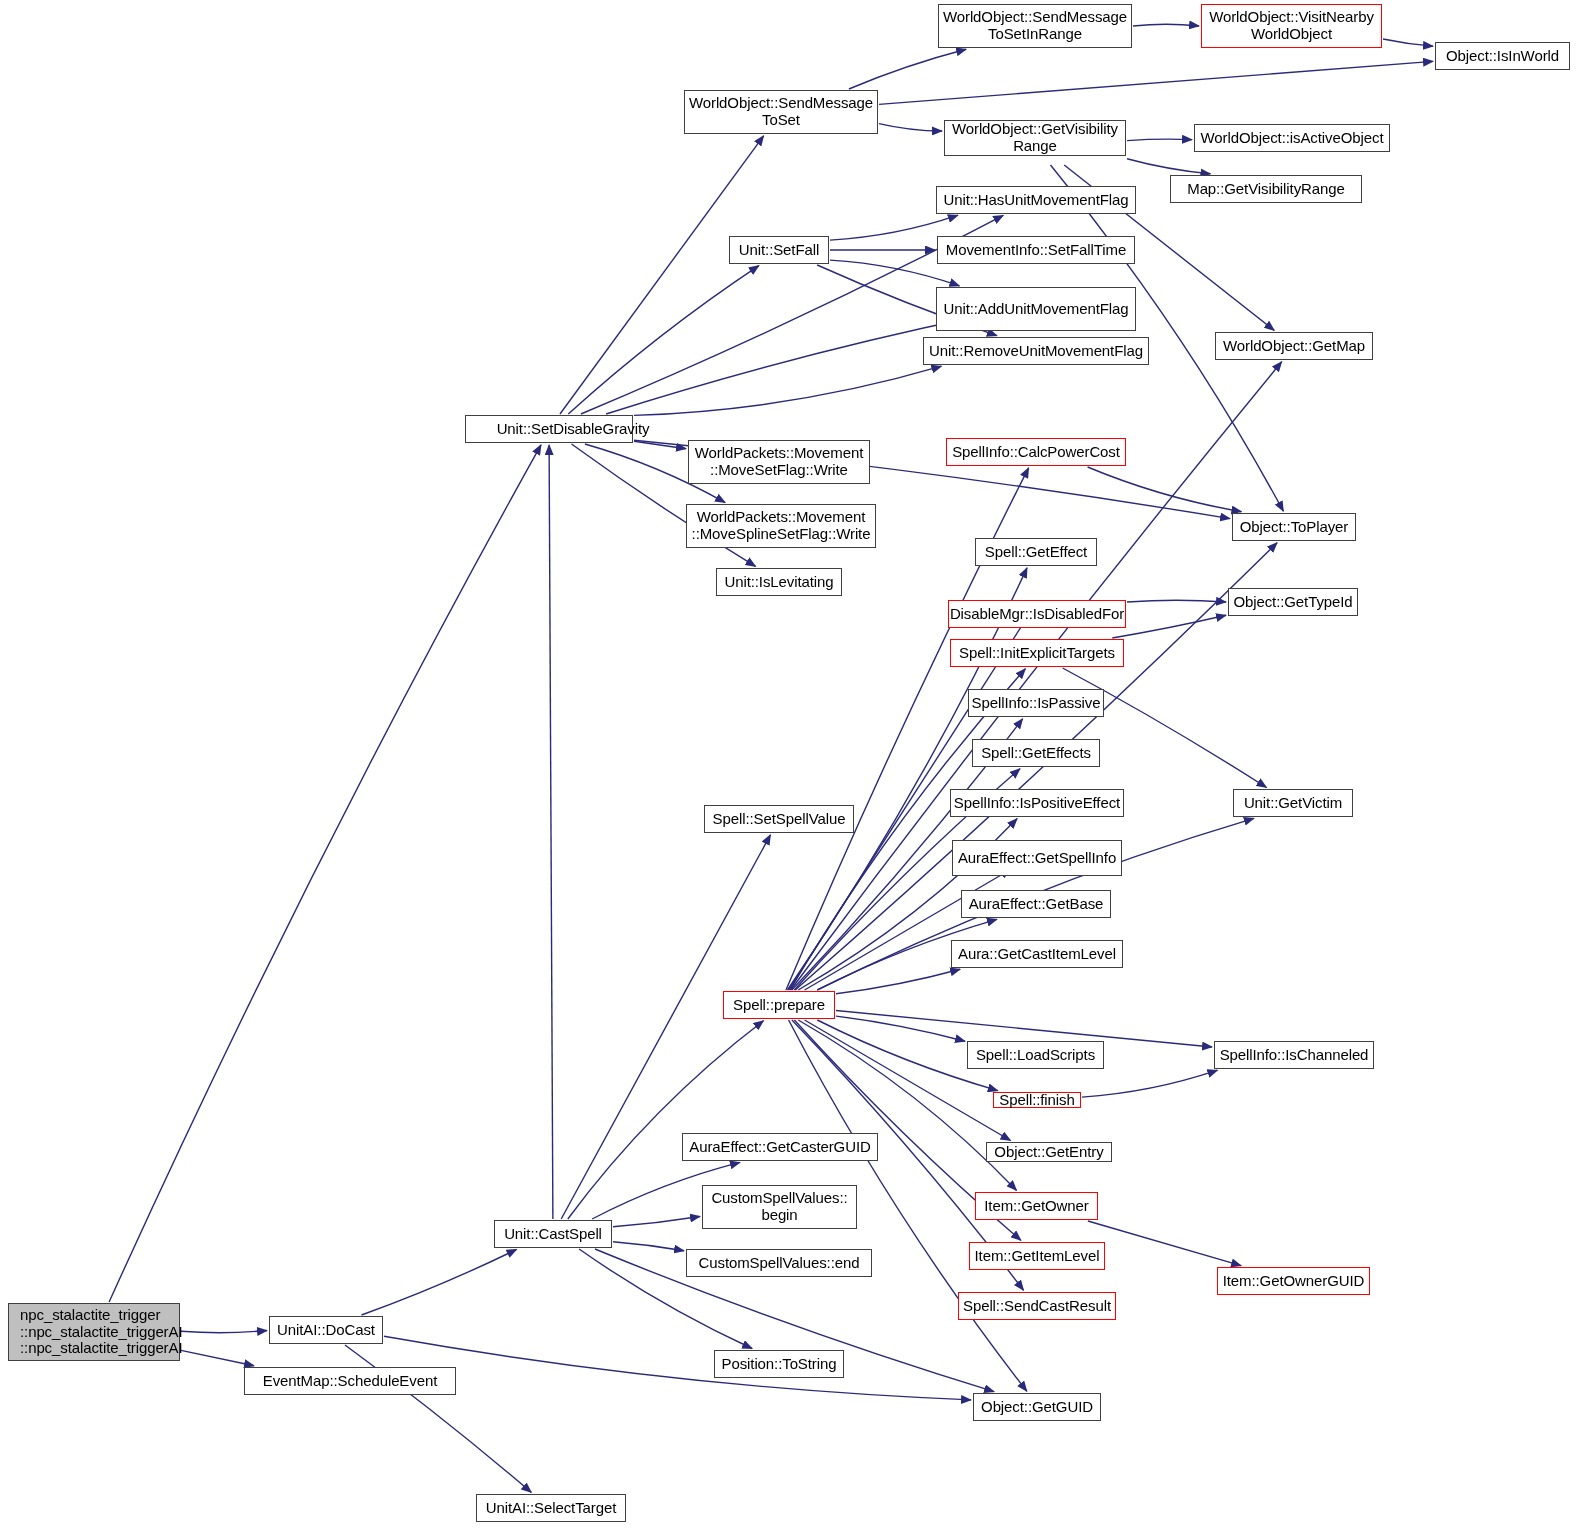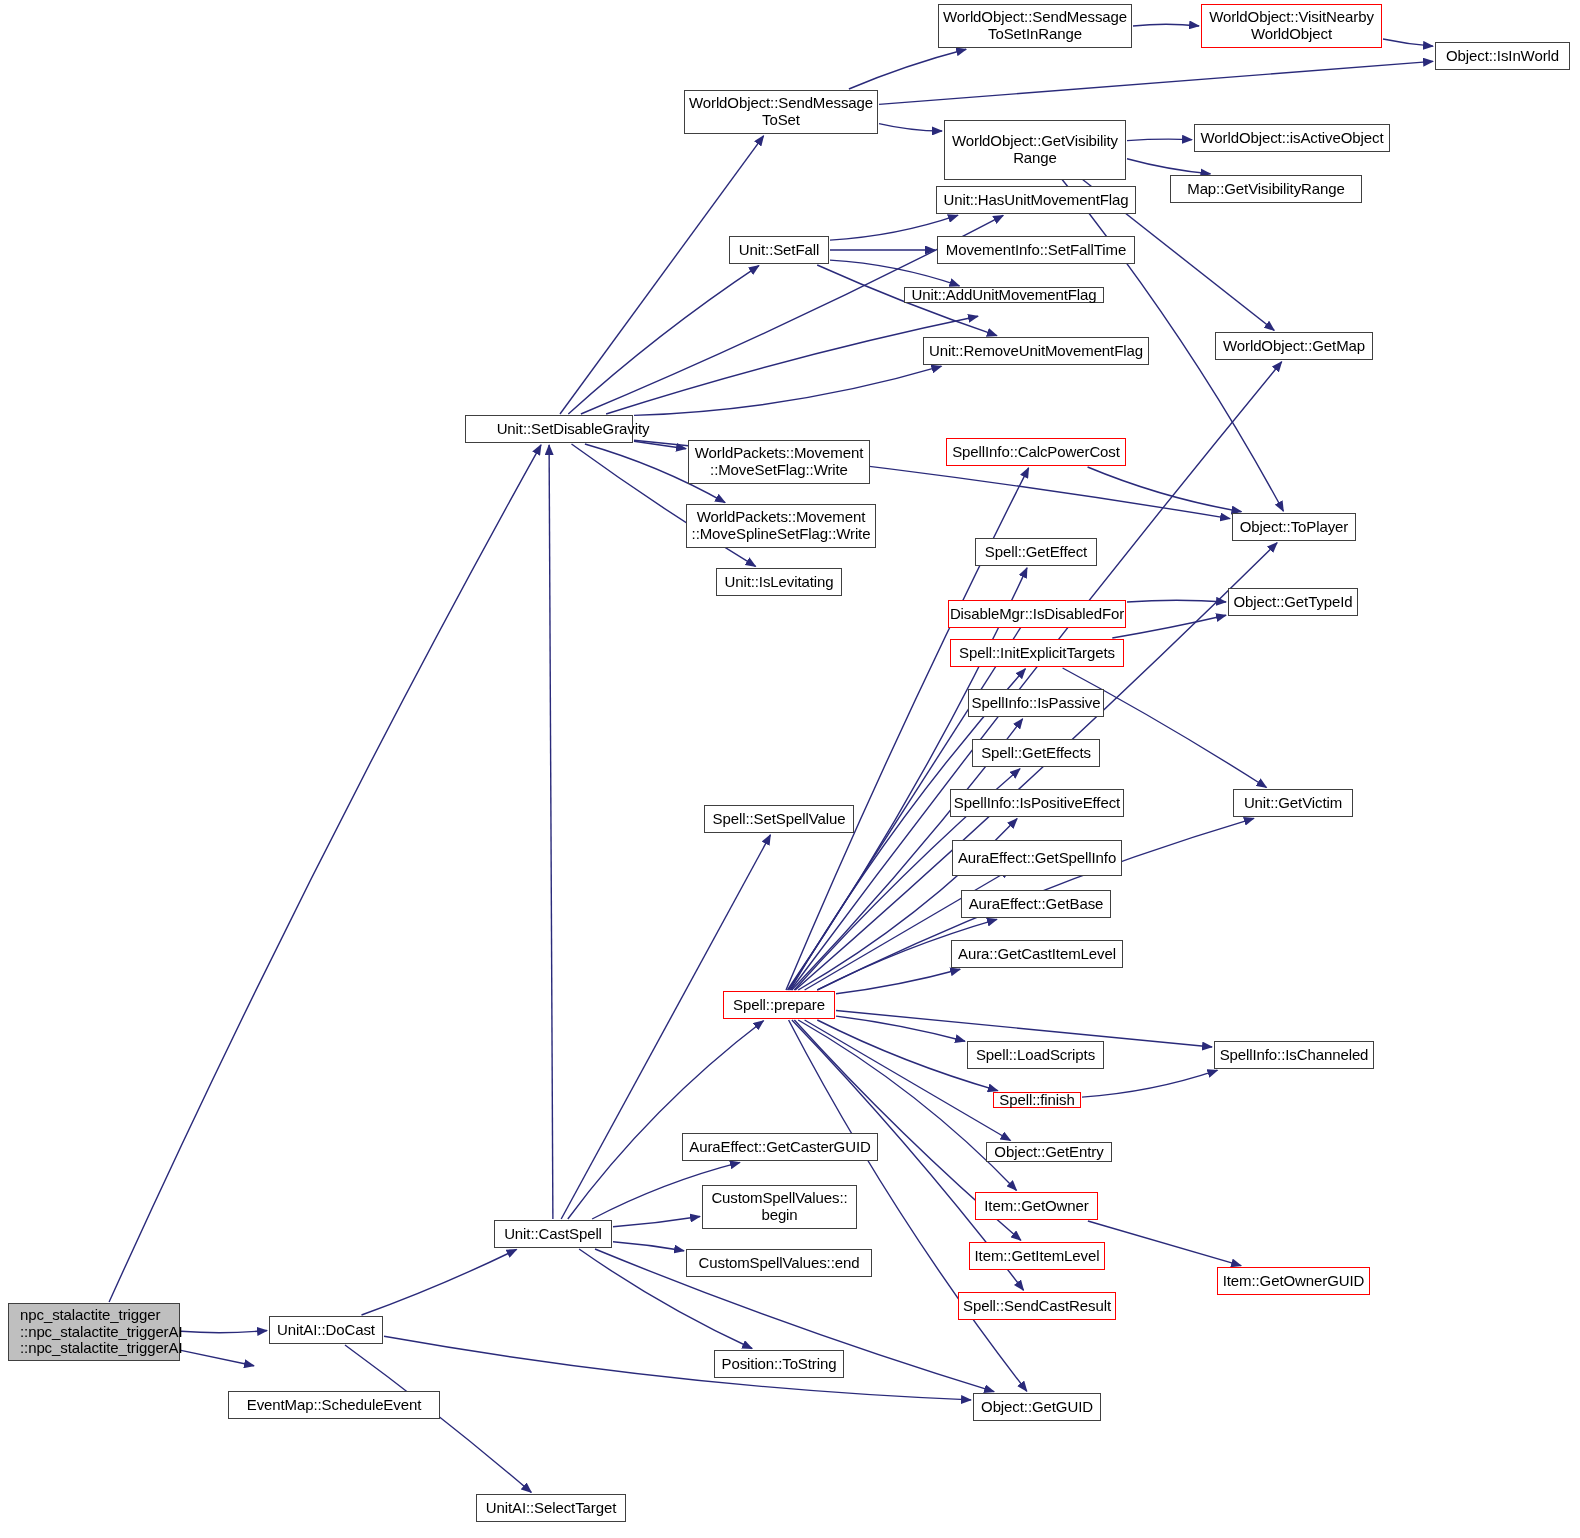--- a/index.html
+++ b/index.html
@@ -100,21 +100,21 @@
         <path d="M1127.0,158.7 Q1168.0,169.8 1210.4,173.8" fill="none" stroke="#2a2a7a" stroke-width="1.4" marker-end="url(#arrow)"></path>
         <path d="M1064.2,165.0 Q1169.2,247.7 1274.2,330.4" fill="none" stroke="#2a2a7a" stroke-width="1.4" marker-end="url(#arrow)"></path>
         <path d="M1050.5,165.0 Q1183.5,326.9 1283.4,511.2" fill="none" stroke="#2a2a7a" stroke-width="1.4" marker-end="url(#arrow)"></path>
       </g>
   </svg>
   <div id="node-layer">
       <div class="node root" style="left: 8px; top: 1303px; width: 172px; height: 58px; justify-content: flex-start; text-align: left; padding-left: 11px;">npc_stalactite_trigger
 ::npc_stalactite_triggerAI
 ::npc_stalactite_triggerAI</div>
       <div class="node thick" style="left: 269px; top: 1316px; width: 114px; height: 28px;">UnitAI::DoCast</div>
-      <div class="node thick" style="left: 228px; top: 1367px; width: 212px; height: 28px; margin-top: 24px;">EventMap::ScheduleEvent</div>
+      <div class="node thick" style="left: 244px; top: 1367px; width: 212px; height: 28px;">EventMap::ScheduleEvent</div>
       <div class="node thick" style="left: 476px; top: 1494px; width: 150px; height: 28px;">UnitAI::SelectTarget</div>
       <div class="node thick" style="left: 494px; top: 1220px; width: 118px; height: 28px;">Unit::CastSpell</div>
       <div class="node thick" style="left: 682px; top: 1133px; width: 196px; height: 28px;">AuraEffect::GetCasterGUID</div>
       <div class="node" style="left: 702px; top: 1185px; width: 155px; height: 44px;">CustomSpellValues::
 begin</div>
       <div class="node" style="left: 686px; top: 1249px; width: 186px; height: 28px;">CustomSpellValues::end</div>
       <div class="node thick" style="left: 714px; top: 1350px; width: 130px; height: 28px;">Position::ToString</div>
       <div class="node thick" style="left: 973px; top: 1393px; width: 128px; height: 28px;">Object::GetGUID</div>
       <div class="node thick" style="left: 704px; top: 805px; width: 150px; height: 28px;">Spell::SetSpellValue</div>
       <div class="node red" style="left: 723px; top: 991px; width: 112px; height: 28px;">Spell::prepare</div>
@@ -134,28 +134,28 @@
       <div class="node red" style="left: 975px; top: 1192px; width: 123px; height: 28px;">Item::GetOwner</div>
       <div class="node red" style="left: 969px; top: 1242px; width: 136px; height: 28px;">Item::GetItemLevel</div>
       <div class="node red" style="left: 958px; top: 1292px; width: 158px; height: 28px;">Spell::SendCastResult</div>
       <div class="node thick" style="left: 684px; top: 90px; width: 194px; height: 44px;">WorldObject::SendMessage
 ToSet</div>
       <div class="node thick" style="left: 938px; top: 4px; width: 194px; height: 44px;">WorldObject::SendMessage
 ToSetInRange</div>
       <div class="node red" style="left: 1201px; top: 4px; width: 181px; height: 44px;">WorldObject::VisitNearby
 WorldObject</div>
       <div class="node thick" style="left: 1435px; top: 42px; width: 135px; height: 28px;">Object::IsInWorld</div>
-      <div class="node thick" style="left: 944px; top: 120px; width: 182px; height: 60px;">WorldObject::GetVisibility
+      <div class="node thick" style="left: 944px; top: 120px; width: 182px; height: 36px;">WorldObject::GetVisibility
 Range</div>
       <div class="node thick" style="left: 1194px; top: 124px; width: 196px; height: 28px;">WorldObject::isActiveObject</div>
       <div class="node thick" style="left: 1158px; top: 175px; width: 192px; height: 28px; margin-left: 12px;">Map::GetVisibilityRange</div>
       <div class="node thick" style="left: 936px; top: 186px; width: 200px; height: 28px;">Unit::HasUnitMovementFlag</div>
       <div class="node thick" style="left: 729px; top: 236px; width: 100px; height: 28px;">Unit::SetFall</div>
       <div class="node thick" style="left: 937px; top: 236px; width: 198px; height: 28px;">MovementInfo::SetFallTime</div>
-      <div class="node thick" style="left: 904px; top: 287px; width: 200px; height: 16px; text-align: right;">Unit::AddUnitMovementFlag</div>
+      <div class="node thick" style="left: 936px; top: 287px; width: 200px; height: 44px; text-align: right;">Unit::AddUnitMovementFlag</div>
       <div class="node thick" style="left: 923px; top: 337px; width: 226px; height: 28px;">Unit::RemoveUnitMovementFlag</div>
       <div class="node thick" style="left: 1215px; top: 332px; width: 158px; height: 28px;">WorldObject::GetMap</div>
       <div class="node thick" style="left: 465px; top: 415px; width: 168px; height: 28px; padding-left: 48px;">Unit::SetDisableGravity</div>
       <div class="node thick" style="left: 688px; top: 440px; width: 182px; height: 44px;">WorldPackets::Movement
 ::MoveSetFlag::Write</div>
       <div class="node thick" style="left: 686px; top: 504px; width: 190px; height: 44px;">WorldPackets::Movement
 ::MoveSplineSetFlag::Write</div>
       <div class="node thick" style="left: 716px; top: 568px; width: 126px; height: 28px;">Unit::IsLevitating</div>
       <div class="node thick" style="left: 1232px; top: 513px; width: 124px; height: 28px;">Object::ToPlayer</div>
       <div class="node thick" style="left: 1228px; top: 588px; width: 130px; height: 28px;">Object::GetTypeId</div>

